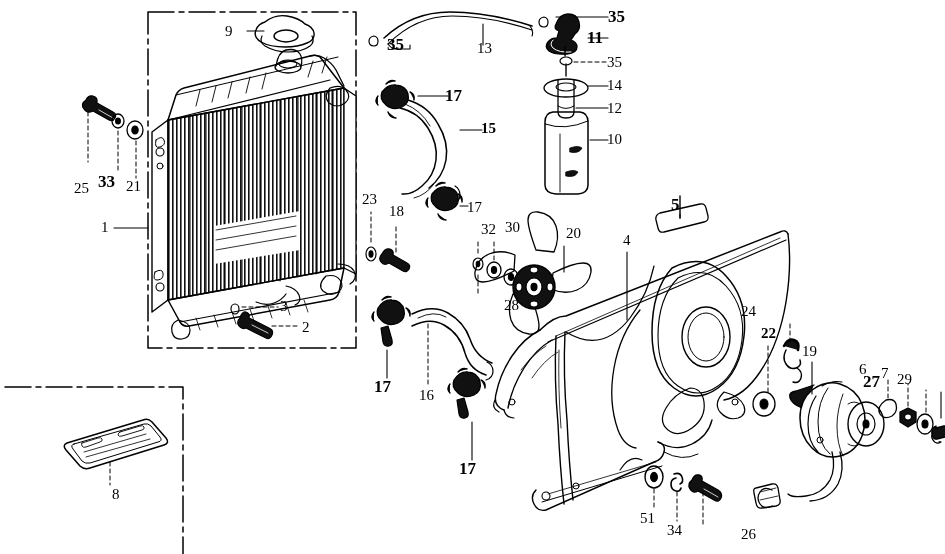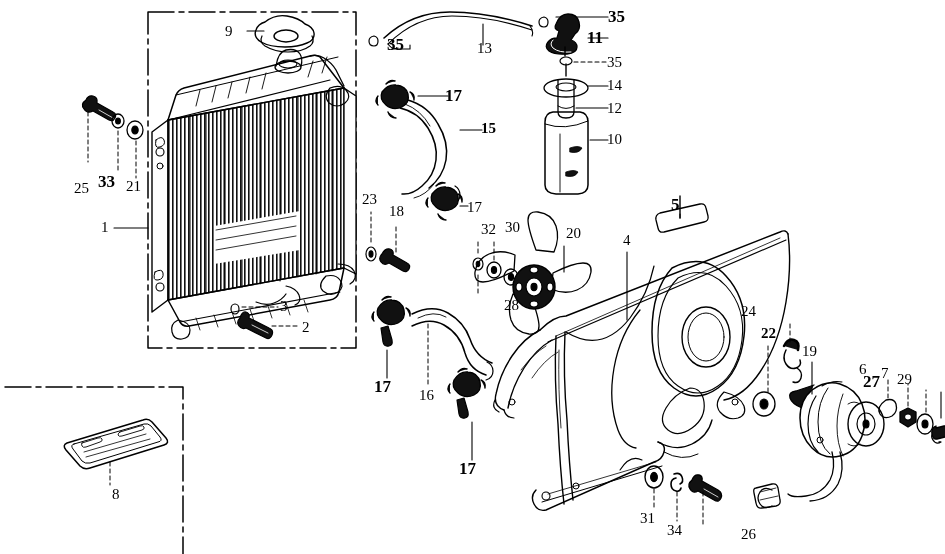--- a/index.html
+++ b/index.html
@@ -391,18 +391,18 @@
   <div class="callout cw" style="left:566px; top:226px;">20</div>
   <div class="callout cw" style="left:623px; top:233px;">4</div>
   <div class="callout cb" style="left:671px; top:196px;">5</div>
   <div class="callout cw" style="left:741px; top:304px;">24</div>
   <div class="callout cw" style="left:761px; top:326px;font-weight:bold;">22</div>
   <div class="callout cw" style="left:802px; top:344px;">19</div>
   <div class="callout cw" style="left:859px; top:362px;">6</div>
   <div class="callout cw" style="left:881px; top:366px;">7</div>
   <div class="callout cw" style="left:897px; top:372px;">29</div>
   <div class="callout cb" style="left:863px; top:373px;">27</div>
-  <div class="callout cw" style="left:640px; top:511px;">31</div>
+  <div class="callout cw" style="left:640px; top:511px;">51</div>
   <div class="callout cw" style="left:667px; top:523px;">34</div>
   <div class="callout cw" style="left:693px; top:527px;margin-left:48px;">26</div>
   <div class="callout cw" style="left:112px; top:487px;">8</div>
 
 </div>
 
 </body></html>

